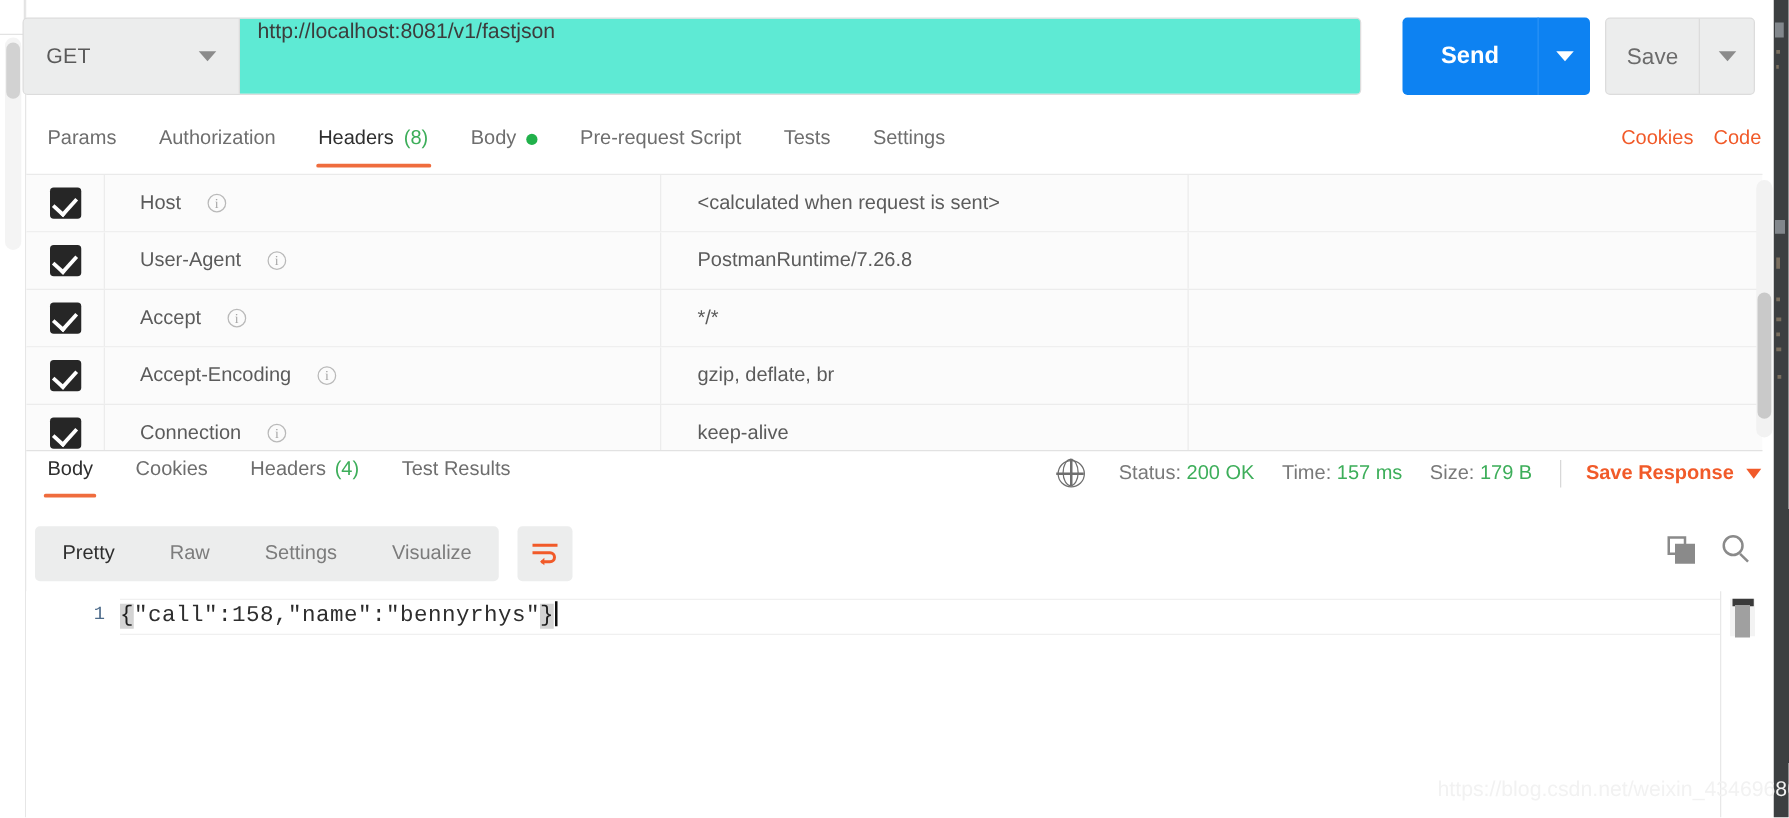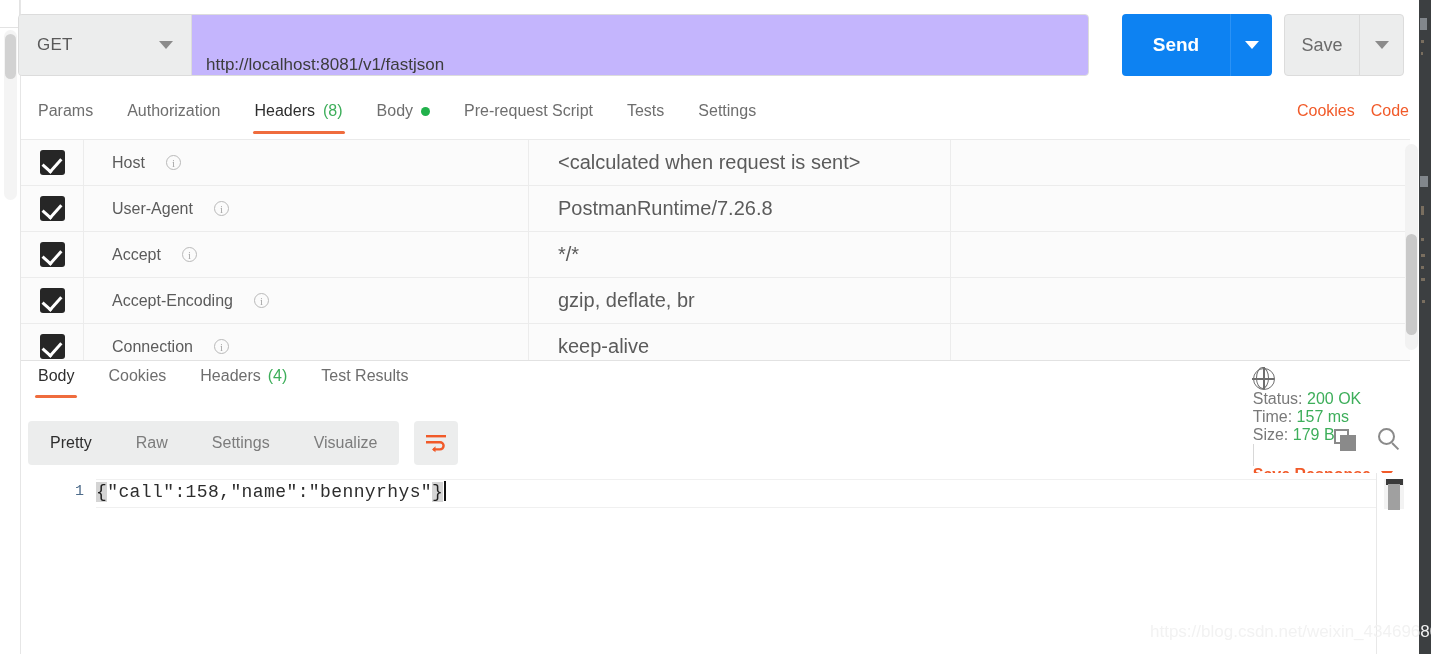--- a/index.html
+++ b/index.html
@@ -20,21 +20,21 @@
 
   
   .dark-strip { position:absolute; right:0; top:0; width:12px; height:654px; background:#3c3f41; }
   .dark-strip .fleck { position:absolute; background:#8d7f6a; opacity:.75; }
 
   
   .urlbar { position:absolute; left:18px; top:14px; height:62px; width:1071px; display:flex; border:1px solid #dcdcdc; border-radius:4px; background:#eceded; overflow:hidden; }
   .method { width:173px; display:flex; align-items:center; padding:0 18px; border-right:1px solid #dcdcdc; background:#eceded; }
   .method-label { flex:1; font-size:17px; color:#5a5a5a; letter-spacing:.2px; }
   .caret { width:0;height:0;border-left:7px solid transparent;border-right:7px solid transparent;border-top:8px solid #8b8b8b; }
-  .urlfield { flex:1; display:flex; align-items:flex-end; padding:0 14px; background:#c4b5fd; }
+  .urlfield { flex:1; display:flex; align-items:flex-start; padding:0 14px; background:#5eead4; }
   .urlfield span { font-size:17px; color:#3c3c3c; }
 
   .send-btn { position:absolute; left:1122px; top:14px; width:150px; height:62px; background:#0d82f2; border-radius:4px; display:flex; align-items:center; }
   .send-main { flex:1; display:flex; align-items:center; justify-content:center; height:100%; color:#fff; font-size:19px; font-weight:bold; }
   .send-split { width:42px; height:100%; display:flex; align-items:center; justify-content:center; border-left:1px solid #2b92f5; }
   .send-split .caret-w { width:0;height:0;border-left:7px solid transparent;border-right:7px solid transparent;border-top:8px solid #fff; }
 
   .save-btn { position:absolute; left:1284px; top:14px; width:120px; height:62px; background:#eceded; border:1px solid #dcdcdc; border-radius:4px; display:flex; align-items:center; }
   .save-main { flex:1; display:flex; align-items:center; justify-content:center; height:100%; color:#6b6b6b; font-size:18px; }
   .save-split { width:44px; height:100%; display:flex; align-items:center; justify-content:center; border-left:1px solid #dcdcdc; }
@@ -53,35 +53,35 @@
   .hdr-wrap { position:absolute; left:21px; top:139px; width:1389px; height:221px; overflow:hidden; border-top:1px solid #eaeaea; }
   .hrow { display:flex; height:46px; border-bottom:1px solid #ececec; background:#fbfbfb; }
   .hrow:nth-child(odd){ background:#fbfbfb; }
   .hcell-chk { width:63px; display:flex; align-items:center; justify-content:center; border-right:1px solid #ececec; }
   .chk { width:25px; height:25px; background:#262626; border-radius:3px; position:relative; }
   .chk:after { content:""; position:absolute; left:6px; top:4px; width:9px; height:15px; border:solid #fff; border-width:0 3px 3px 0; transform:rotate(42deg); }
   .hcell-key { width:445px; display:flex; align-items:center; gap:21px; padding-left:28px; border-right:1px solid #ececec; }
   .hcell-key .ktext { font-size:16px; color:#5b5b5b; }
   .info-i { width:15px;height:15px;border:1px solid #b9b9b9;border-radius:50%;color:#a7a7a7;font-size:11px;display:flex;align-items:center;justify-content:center;font-family:"Liberation Serif",serif;}
   .hcell-val { width:422px; display:flex; align-items:center; padding-left:29px; border-right:1px solid #ececec; }
-  .hcell-val span { font-size:20px; color:#5b5b5b; }
+  .hcell-val span { font-size:16px; color:#5b5b5b; }
   .hcell-desc { flex:1; }
 
   .hdr-scroll-track { position:absolute; right:13px; top:144px; width:13px; height:206px; background:#f2f2f2; border-radius:7px; }
   .hdr-scroll-thumb { position:absolute; right:14px; top:234px; width:11px; height:101px; background:#c9c9c9; border-radius:6px; }
 
   
   .resp-divider { position:absolute; left:21px; top:360px; width:1389px; height:1px; background:#e2e2e2; }
   .resp-tabs { position:absolute; left:21px; top:362px; height:42px; display:flex; align-items:flex-start; }
   .rsp-tab { position:relative; padding:5px 17px 13px 17px; font-size:16px; color:#6e6e6e; white-space:nowrap; display:flex; align-items:center; gap:7px; }
   .rsp-tab.active { color:#2e2e2e; }
   .rsp-tab .underline { position:absolute; left:14px; right:14px; bottom:0; height:3px; background:#ef6c3d; border-radius:2px; }
   .rsp-tab .count { color:#3dae5a; }
 
-  .status-area { position:absolute; right:38px; top:368px; display:flex; align-items:flex-start; gap:0;flex-direction:column; }
+  .status-area { position:absolute; right:22px; top:368px; display:flex; align-items:center; gap:0; }
   .globe { width:22px; height:22px; border:1.7px solid #6e6e6e; border-radius:50%; position:relative; margin-right:27px; }
   .globe:before { content:""; position:absolute; left:9.2px; top:-1.7px; width:1.7px; height:22px; background:#6e6e6e; }
   .globe:after { content:""; position:absolute; left:-1.7px; top:9.2px; width:22px; height:1.7px; background:#6e6e6e; }
   .globe .ell { position:absolute; left:2.5px; top:-1.7px; width:13px; height:22px; border:1.7px solid #6e6e6e; border-radius:50%; }
   .stat-item { font-size:16px; color:#797979; margin-right:22px; white-space:nowrap; }
   .stat-item b { font-weight:normal; color:#3dae5a; }
   .vline { width:1px; height:22px; background:#d8d8d8; margin-right:20px; }
   .save-resp { font-size:16px; color:#f15a29; font-weight:bold; display:flex; align-items:center; gap:10px; }
   .caret-o { width:0;height:0;border-left:6px solid transparent;border-right:6px solid transparent;border-top:8px solid #f15a29; }
 

